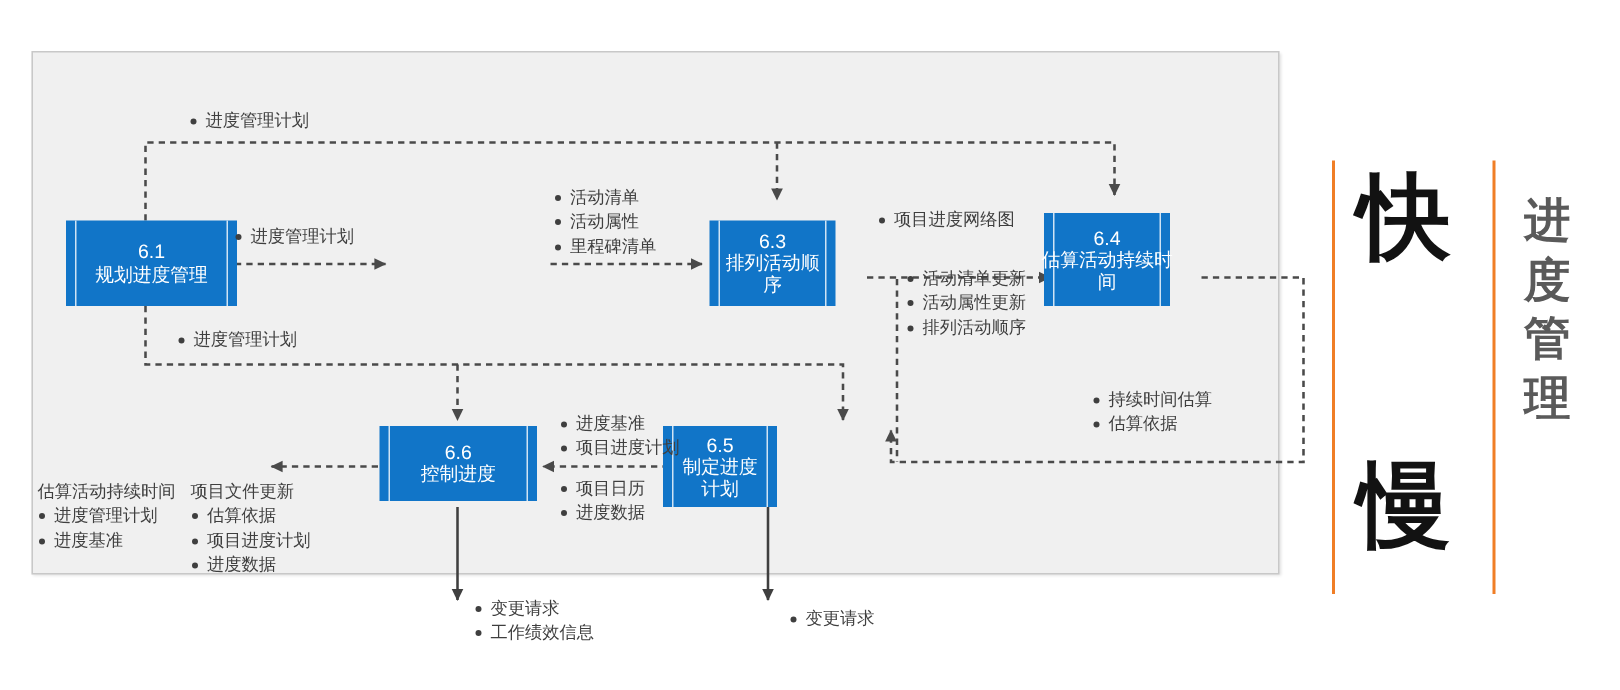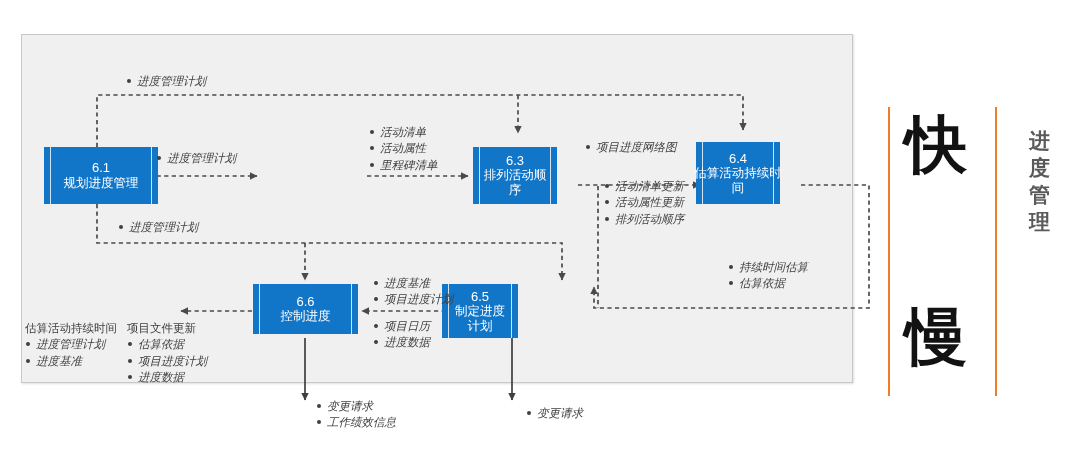--- a/index.html
+++ b/index.html
@@ -25,30 +25,30 @@
         border-left:1.4px solid #cfe3f4;border-right:1.4px solid #cfe3f4;
         pointer-events:none;}
   .pbox .num{font-size:13px;font-weight:400;position:relative;z-index:2;}
   .pbox .nm{font-size:12.5px;font-weight:400;position:relative;z-index:2;
         padding:0 8px;}
 
   
   .ann{position:absolute;font-size:11.5px;color:#3f3f3f;line-height:1.42;
        white-space:nowrap;}
   .ann .hd{color:#3f3f3f;}
-  .ann .li{position:relative;padding-left:11px;font-style:italic;}
+  .ann .li{position:relative;padding-left:11px;}
   .ann .li:before{content:"";position:absolute;left:1px;top:6px;
        width:4px;height:4px;border-radius:50%;background:#3f3f3f;}
 
   
   .rule{position:absolute;width:2.4px;background:#f07e26;}
   .bigch{position:absolute;font-size:62px;font-weight:bold;color:#121212;
        line-height:1;font-family:"DejaVu Sans",sans-serif;}
-  .sidelbl{position:absolute;font-size:21px;font-weight:bold;color:#5a5a5a;
-       line-height:1.28;text-align:right;font-family:"DejaVu Sans",sans-serif;}
+  .sidelbl{position:absolute;font-size:31px;font-weight:bold;color:#5a5a5a;
+       line-height:1.28;text-align:left;font-family:"DejaVu Sans",sans-serif;}
 </style>
 </head>
 <body>
 
 <div id="stage">
 
   <div class="panel"></div>
 
   <svg id="wires" viewBox="0 0 1080 460" xmlns="http://www.w3.org/2000/svg">
     <defs>

